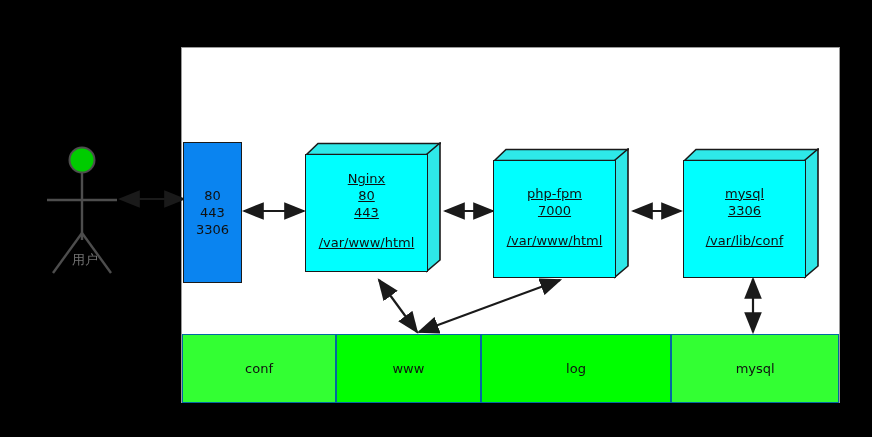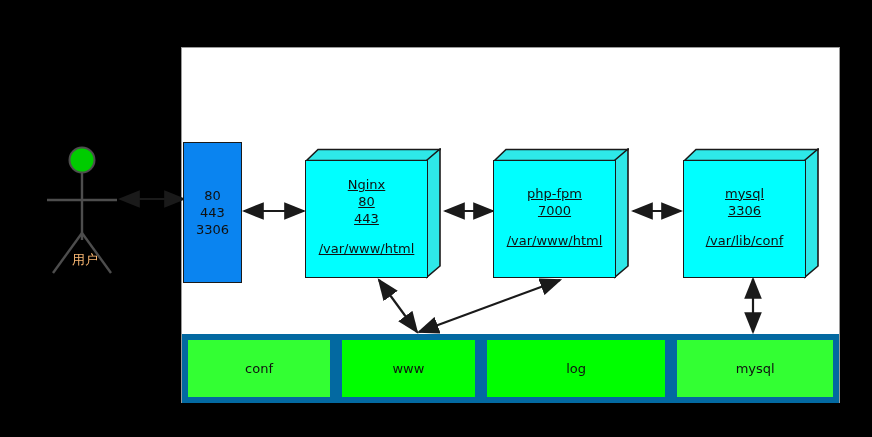--- a/index.html
+++ b/index.html
@@ -38,21 +38,21 @@
     top: 145px;
     width: 80px;
     height: 135px;
   }
   #user-label {
     left: 45px;
     top: 252px;
     width: 80px;
     text-align: center;
     font-size: 13px;
-    color: #fdba74;
+    color: #737373;
     line-height: 16px;
   }
 
   
   #port-box {
     left: 183px;
     top: 142px;
     width: 59px;
     height: 141px;
     background: #0a84f0;
@@ -123,21 +123,21 @@
   
   #volume-strip {
     left: 182px;
     top: 334px;
     width: 657px;
     height: 69px;
     display: flex;
   }
   .volume-cell {
     height: 69px;
-    border: 6px solid #0369a1;
+    border: 1px solid #0369a1;
     box-sizing: border-box;
     display: flex;
     align-items: center;
     justify-content: center;
     font-size: 13px;
     color: #101010;
   }
 
   
   .arrow-svg { position: absolute; overflow: visible; }
@@ -177,21 +177,21 @@
       <div>80</div>
       <div>443</div>
       <div>3306</div>
     </div>
   </div>
 
   <svg class="arrow-svg" style="left:242px; top:202px;" width="64" height="18" viewBox="0 0 64 18">
     <line x1="2" y1="9" x2="62" y2="9" stroke="#1a1a1a" stroke-width="2.2" marker-start="url(#ah-l)" marker-end="url(#ah-r)"></line>
   </svg>
 
-  <div class="abs cube" style="left:305px; top:148px;">
+  <div class="abs cube" style="left:305px; top:142px;">
     <div class="face-top">
       <svg width="136" height="14" viewBox="0 0 136 14">
         <polygon points="1.5,12.5 13,1.5 135,1.5 123,12.5" fill="#2ee8e8" stroke="#1a1a1a" stroke-width="1.6"></polygon>
       </svg>
     </div>
     <div class="face-side">
       <svg width="18" height="131" viewBox="0 0 18 131">
         <polygon points="1,12 14,1 14,118 1,129" fill="#2ee8e8" stroke="#1a1a1a" stroke-width="1.6"></polygon>
       </svg>
     </div>

